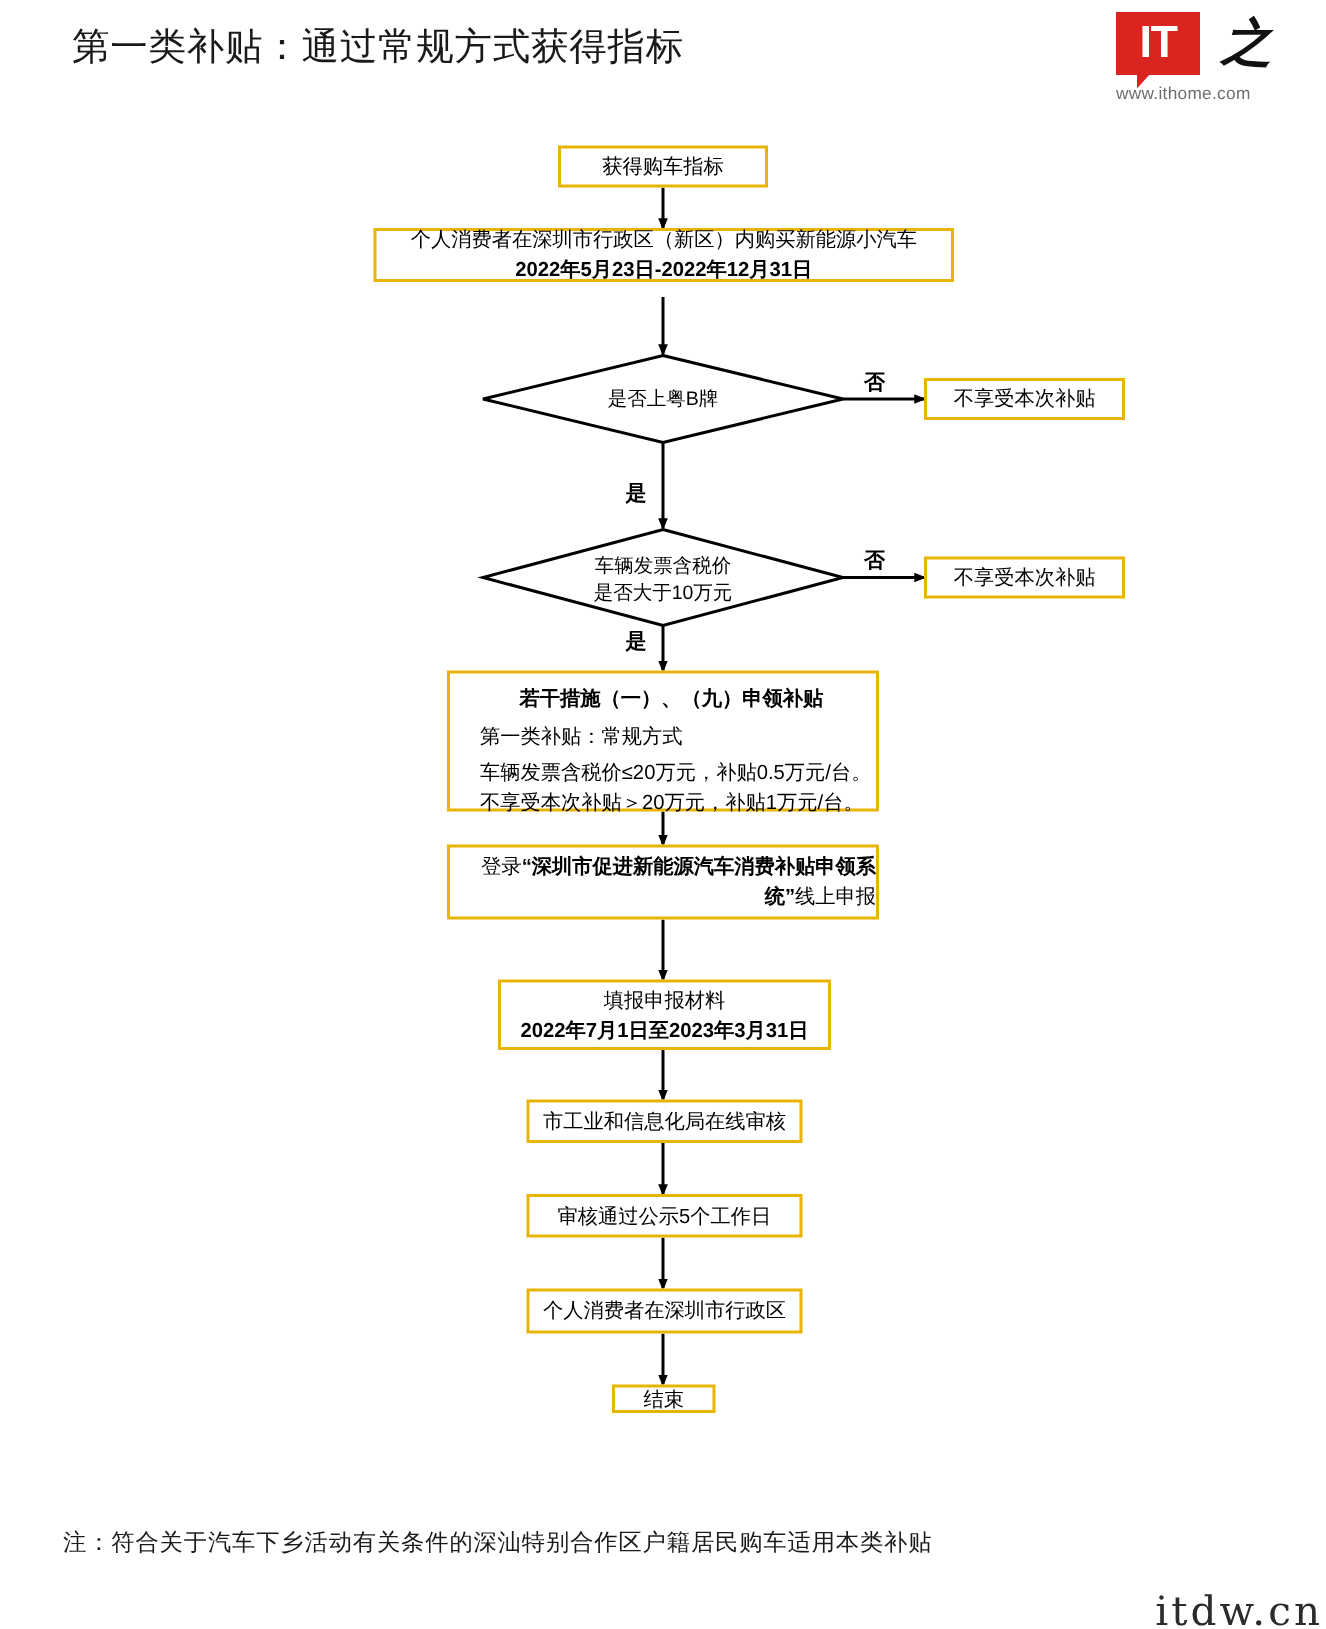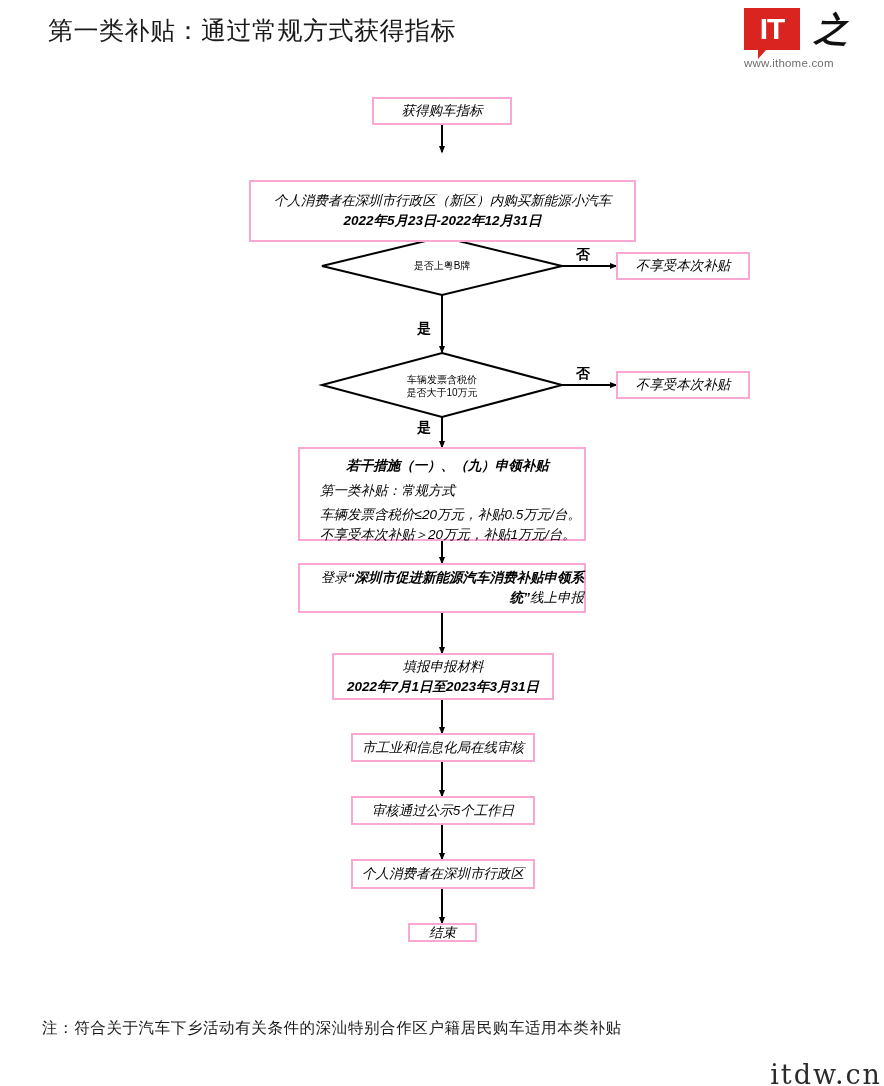--- a/index.html
+++ b/index.html
@@ -99,30 +99,29 @@
     position: absolute;
     left: 0; top: 0;
     width: 884px; height: 1086px;
     pointer-events: none;
   }
 
   .node {
     position: absolute;
     box-sizing: border-box;
     background: #ffffff;
-    border: 2px solid #f9a8d4;
+    border: 2px solid #eab308;
     display: flex;
     flex-direction: column;
     align-items: center;
     justify-content: center;
     text-align: center;
     font-size: 13.5px;
     line-height: 1.45;
     color: #000;
-    font-style: italic;
   }
   .node .ln { display: block; white-space: nowrap; }
   .node .bold { font-weight: bold; }
 
   
   .node.leftalign {
     align-items: stretch;
     justify-content: flex-start;
     text-align: left;
     padding: 7px 9px 8px 9px;
@@ -130,21 +129,21 @@
   .node.leftalign .center { text-align: center; }
 
   
   .diamond-label {
     position: absolute;
     display: flex;
     flex-direction: column;
     align-items: center;
     justify-content: center;
     text-align: center;
-    font-size: 10px;
+    font-size: 13px;
     line-height: 1.35;
     white-space: nowrap;
     color: #000;
   }
 
   .edge-label {
     position: absolute;
     font-size: 14px;
     font-weight: bold;
     color: #000;
@@ -220,21 +219,21 @@
 
     <line x1="442" y1="825" x2="442" y2="859" stroke="#000" stroke-width="2" marker-end="url(#arrow)"></line>
 
     <line x1="442" y1="889" x2="442" y2="923" stroke="#000" stroke-width="2" marker-end="url(#arrow)"></line>
   </svg>
 
   <div class="node" style="left:372px; top:97px; width:140px; height:28px;">
     <span class="ln">获得购车指标</span>
   </div>
 
-  <div class="node" style="left:249px; top:152px; width:387px; height:62px;margin-top:28px;">
+  <div class="node" style="left:249px; top:152px; width:387px; height:36px;">
     <span class="ln">个人消费者在深圳市行政区（新区）内购买新能源小汽车</span>
     <span class="ln bold">2022年5月23日-2022年12月31日</span>
   </div>
 
   <div class="diamond-label" style="left:342px; top:248px; width:200px; height:36px;">
     <span class="ln">是否上粤B牌</span>
   </div>
 
   <div class="node" style="left:616px; top:252px; width:134px; height:28px;">
     <span class="ln">不享受本次补贴</span>

